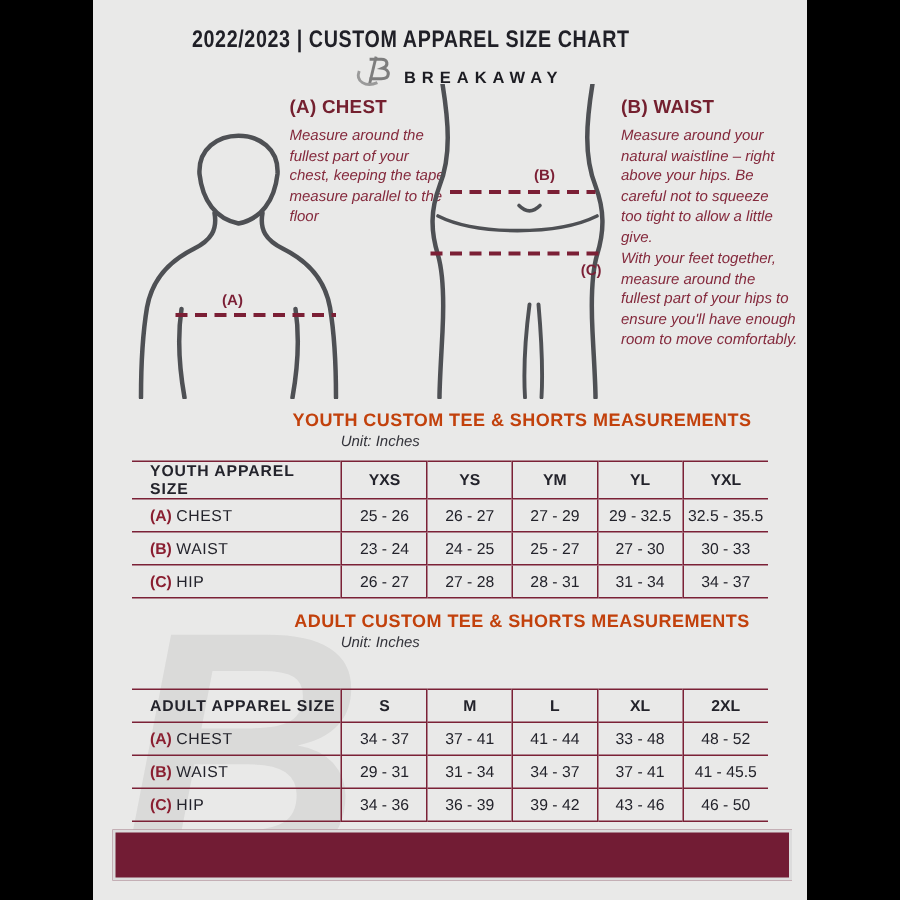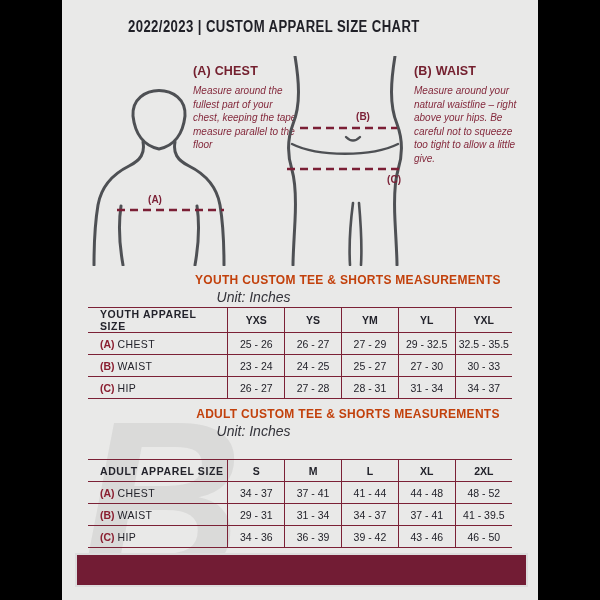--- a/index.html
+++ b/index.html
@@ -18,21 +18,21 @@
   
   .figwrap{position:absolute;left:0;top:56px;width:476px;height:212px;}
   .fig{position:absolute;}
   .guide{position:absolute;}
   .guide h3{margin:0 0 6px 0;font-size:12.5px;font-weight:bold;color:#74202f;letter-spacing:.2px;}
   .guide p{margin:0;font-size:10px;font-style:italic;color:#84293c;line-height:13.5px;font-weight:500;}
 
   
   .sec-title{position:absolute;left:0;width:572px;text-align:center;font-size:12px;
     font-weight:bold;color:#c2410c;letter-spacing:.3px;}
-  .sec-unit{position:absolute;left:0;width:383px;text-align:center;font-size:14px;
+  .sec-unit{position:absolute;left:0;width:383px;text-align:center;font-size:10px;
     font-style:italic;color:#33333a;font-weight:500;}
 
   
   table.size{position:absolute;left:26px;width:424px;border-collapse:collapse;
     border-top:1.5px solid #7b2136;z-index:2;}
   table.size tr{height:22px;border-bottom:1.5px solid #7b2136;}
   table.size th,table.size td{border-left:1.5px solid #7b2136;text-align:center;
     font-size:10.5px;color:#23232b;padding:0 2px;}
   table.size th{font-weight:bold;font-size:10.5px;}
   table.size th:first-child,table.size td:first-child{border-left:none;text-align:left;
@@ -55,20 +55,30 @@
 </head>
 <body>
 
 <div class="stage">
 <div class="page">
 
   <div class="watermark">B</div>
 
   <div class="hdr">
     <div class="hdr-title">2022/2023  |  CUSTOM APPAREL SIZE CHART</div>
+    <div class="brand">
+      <span>
+        <svg width="26" height="26" viewBox="0 0 30 30">
+          <path d="M12,4 L21,4 C26,4 27,9 22,11 C28,12 28,19 21,19 L12,19" fill="none" stroke="#7d7d7d" stroke-width="2.4"></path>
+          <path d="M17,2 L12,23" fill="none" stroke="#7d7d7d" stroke-width="2.2"></path>
+          <path d="M4,13 C1,21 9,26 18,22" fill="none" stroke="#9a9a9a" stroke-width="2.2"></path>
+        </svg>
+      </span>
+      <span class="brand-name">BREAKAWAY</span>
+    </div>
   </div>
 
   <div class="figwrap">
 
     <div class="fig" style="left:23px;top:0;">
       <svg width="148" height="210" viewBox="0 0 148 210">
         <g fill="none" stroke="#4e5054" stroke-width="3" stroke-linecap="round">
           <path d="M48,60 C46,26 102,26 100,60 C98,78 89,90 74,93 C59,90 50,78 48,60"></path>
           <path d="M58,86 C60,97 56,104 44,110 C26,119 16,132 13,149 C10,167 9,188 9,209"></path>
           <path d="M36,150 C33,170 35,192 38,209"></path>
@@ -101,20 +111,21 @@
         <text x="118" y="127" font-size="10" text-anchor="end">(C)</text>
       </svg>
     </div>
 
     <div class="guide" style="left:352px;top:8px;width:112px;">
       <h3>(B) WAIST</h3>
       <p>Measure around your natural waistline – right above your hips. Be careful not to squeeze too tight to allow a little give.</p>
     </div>
 
     <div class="guide" style="left:352px;top:110px;width:118px;">
+      <p>With your feet together, measure around the fullest part of your hips to ensure you'll have enough room to move comfortably.</p>
     </div>
   </div>
 
   <div class="sec-title" style="top:273px;">YOUTH CUSTOM TEE &amp; SHORTS MEASUREMENTS</div>
   <div class="sec-unit" style="top:289px;">Unit: Inches</div>
 
   <table class="size" style="top:307px;">
     <colgroup>
           <col>
           <col class="c">
@@ -182,30 +193,30 @@
         <th>XL</th>
         <th>2XL</th>
       </tr>
     </thead>
     <tbody>
       <tr>
         <td><span class="rkey">(A)</span> <span class="rlabel">CHEST</span></td>
         <td>34 - 37</td>
         <td>37 - 41</td>
         <td>41 - 44</td>
-        <td>44 - 48</td>
+        <td>33 - 48</td>
         <td>48 - 52</td>
       </tr>
       <tr>
         <td><span class="rkey">(B)</span> <span class="rlabel">WAIST</span></td>
         <td>29 - 31</td>
         <td>31 - 34</td>
         <td>34 - 37</td>
         <td>37 - 41</td>
-        <td>41 - 39.5</td>
+        <td>41 - 45.5</td>
       </tr>
       <tr>
         <td><span class="rkey">(C)</span> <span class="rlabel">HIP</span></td>
         <td>34 - 36</td>
         <td>36 - 39</td>
         <td>39 - 42</td>
         <td>43 - 46</td>
         <td>46 - 50</td>
       </tr>
     </tbody>

